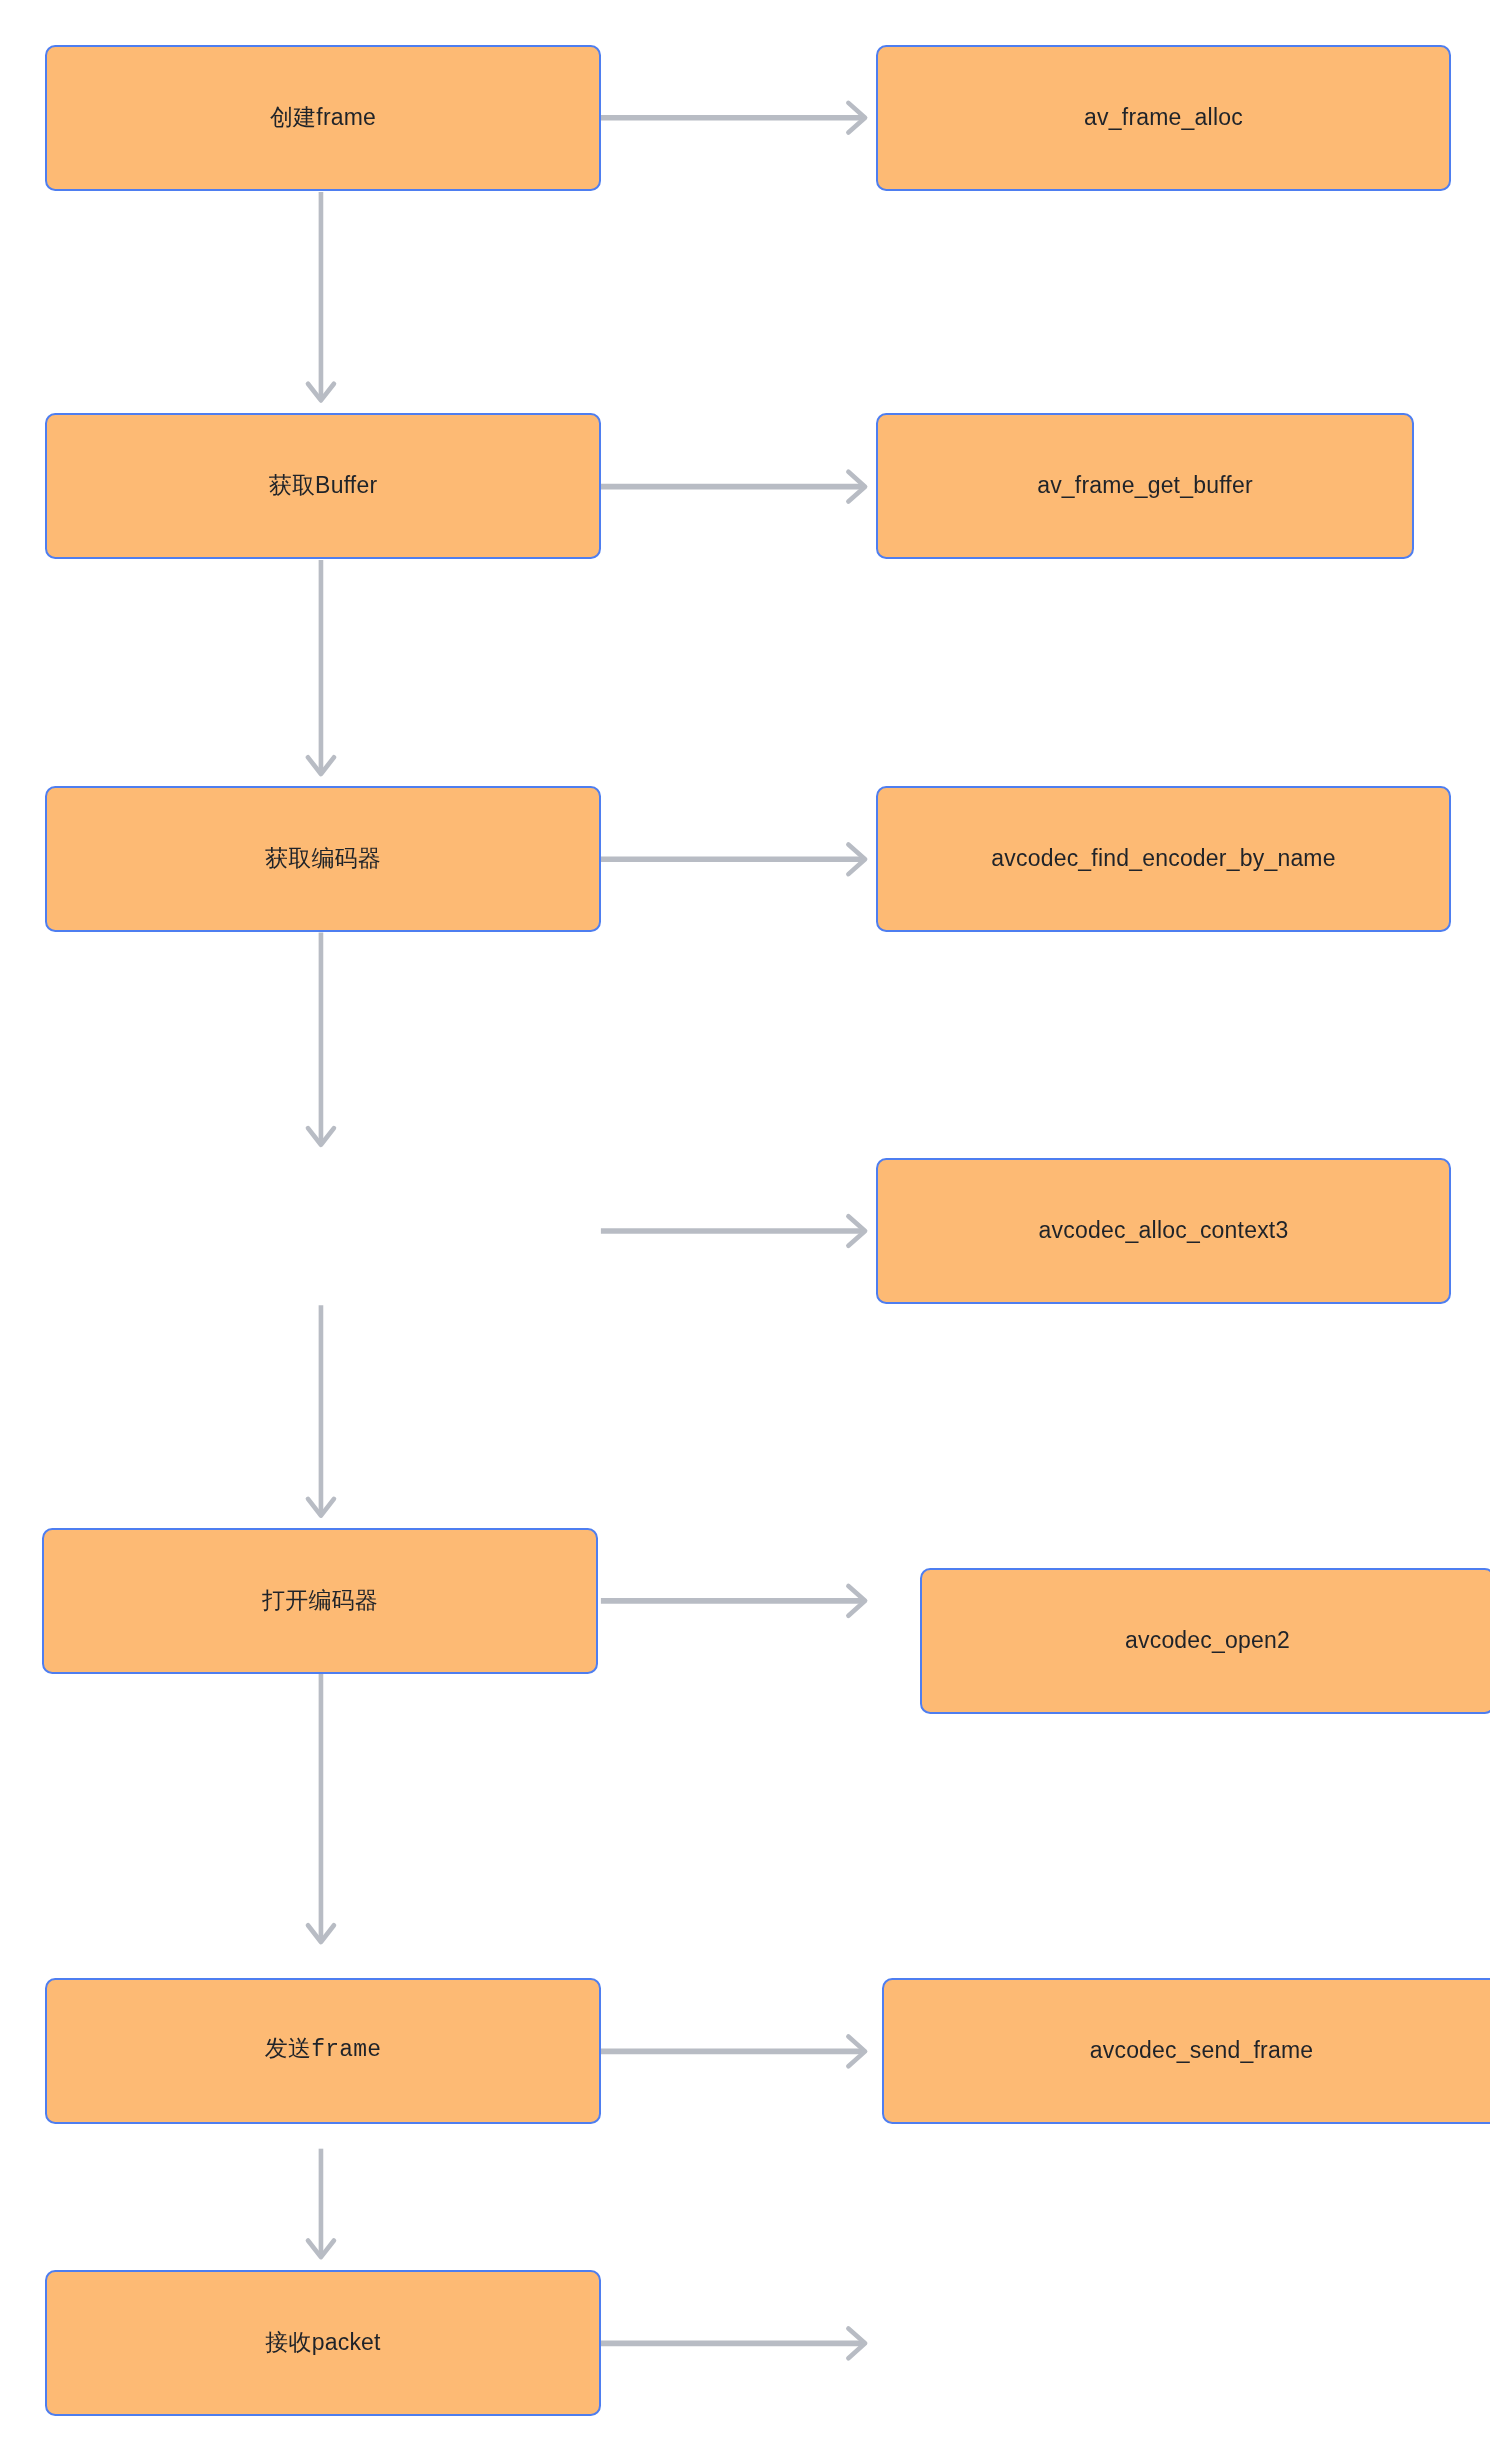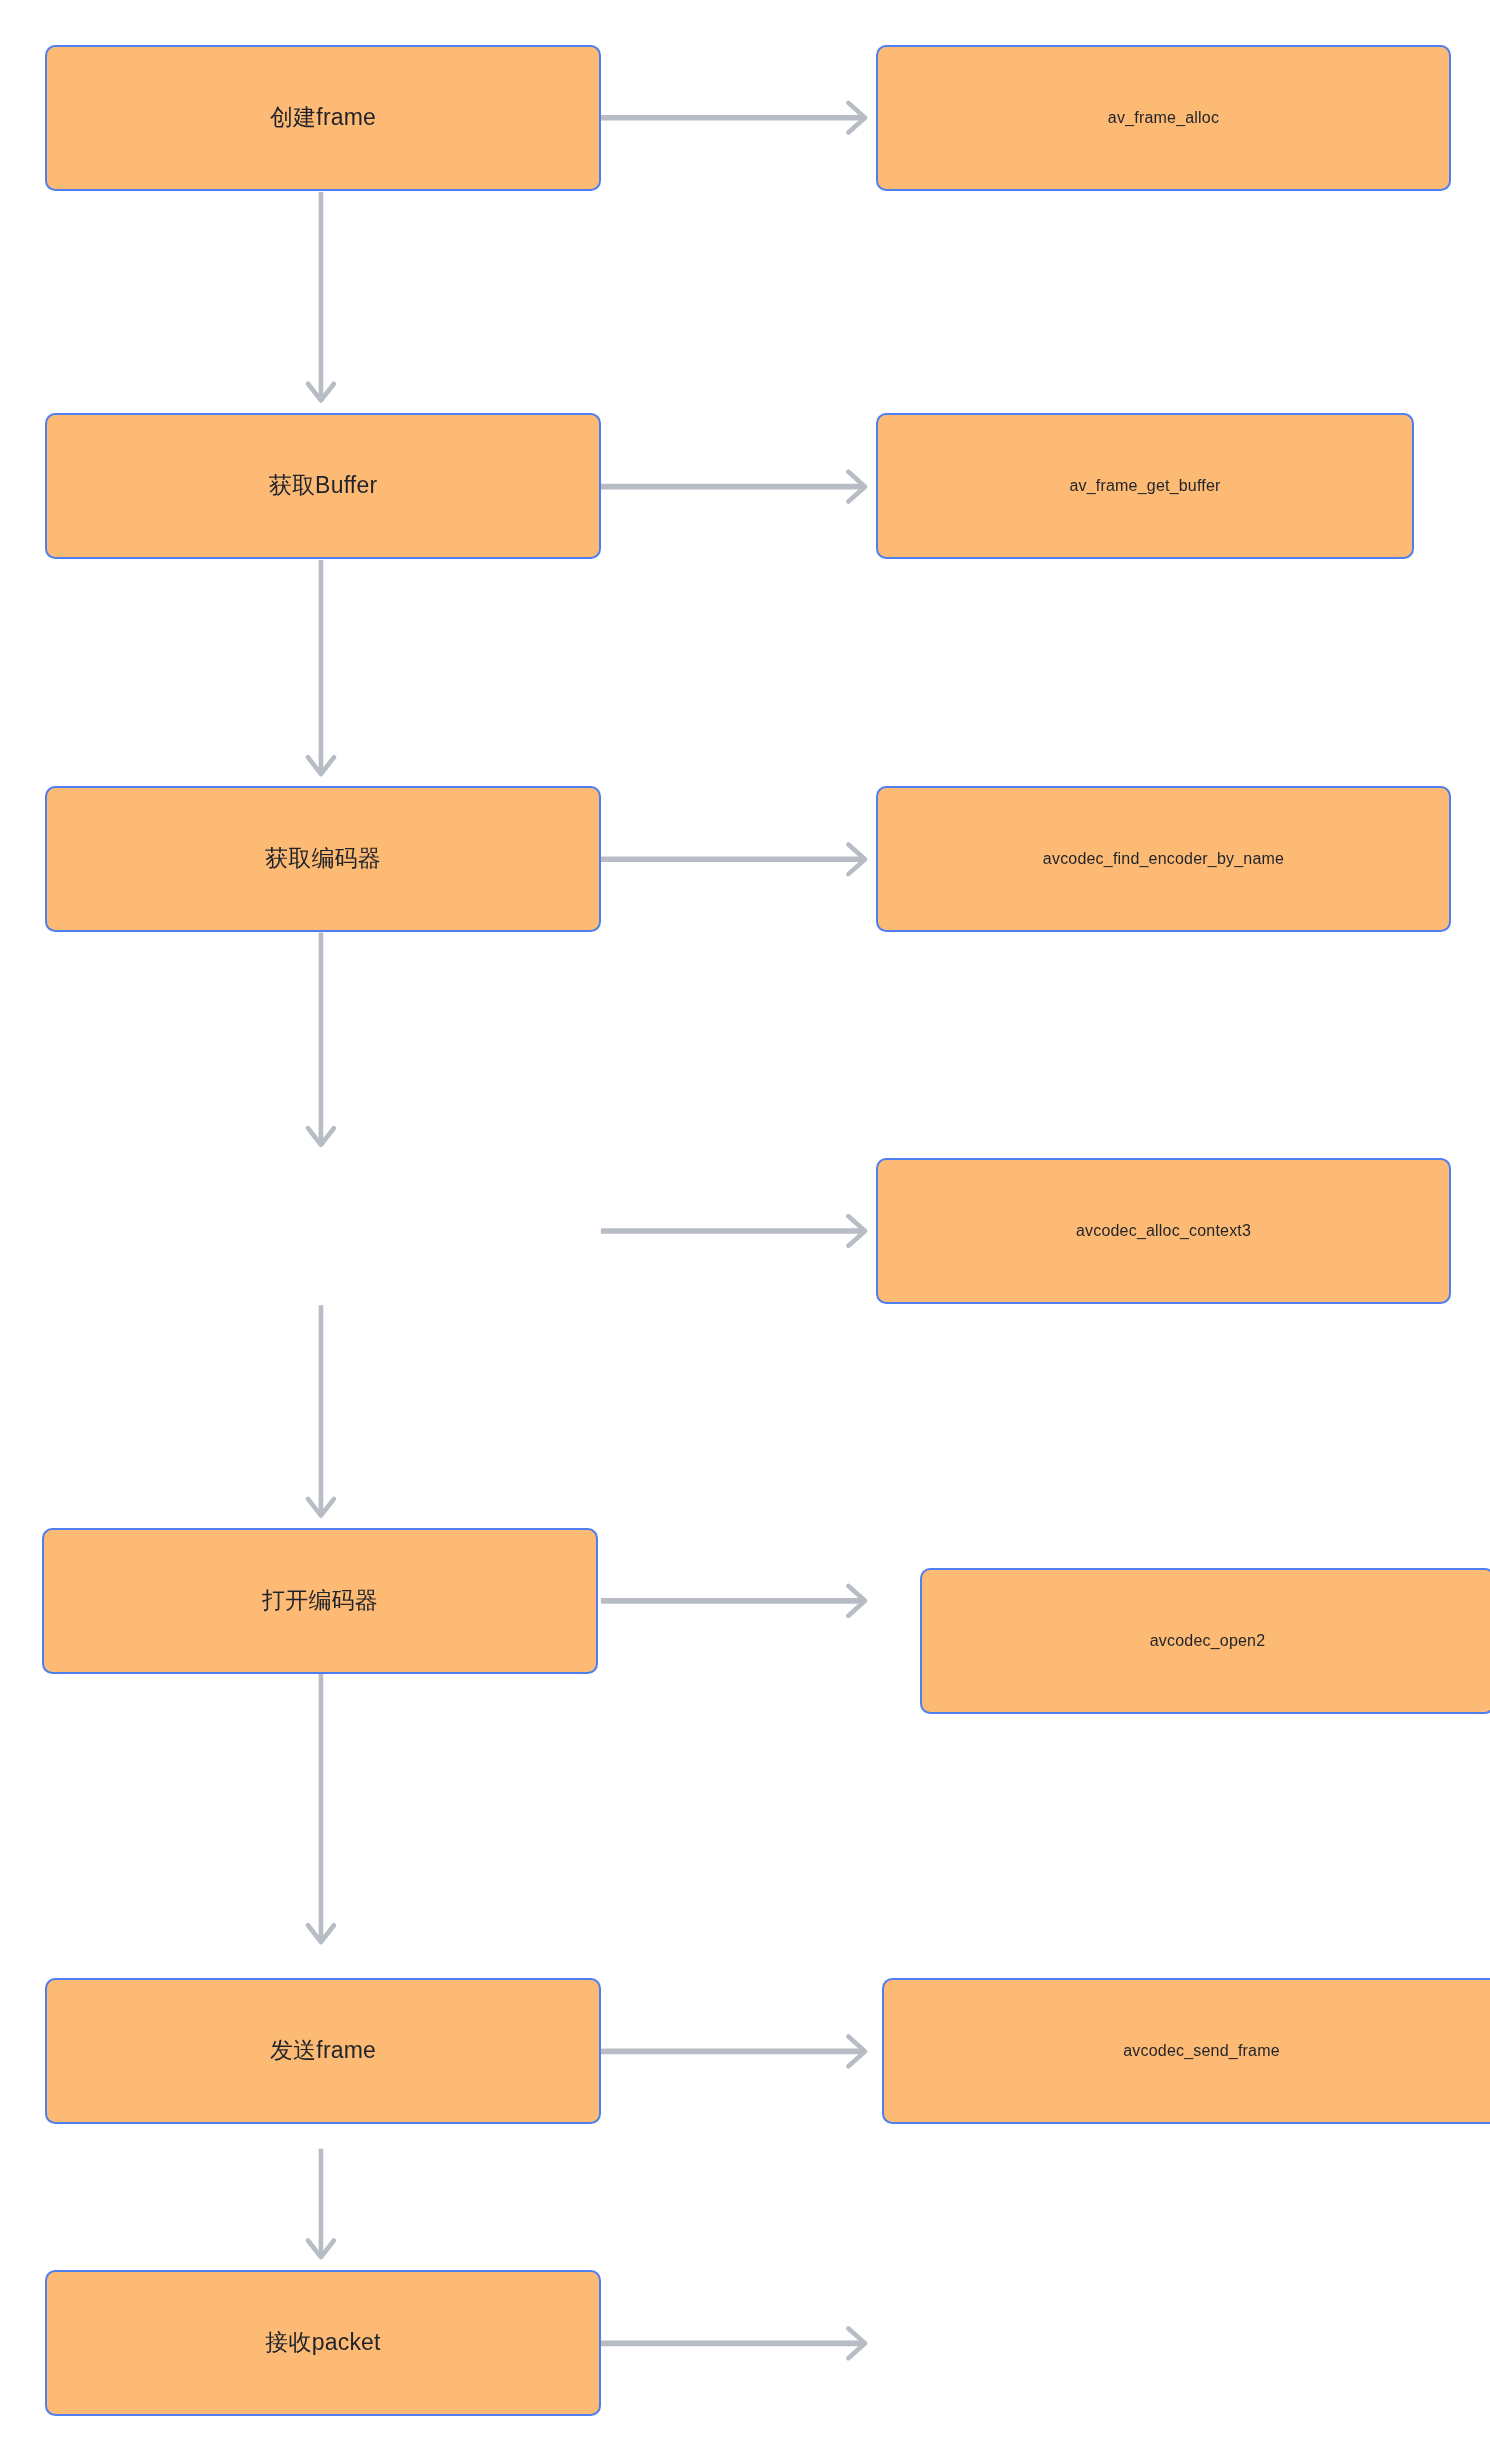--- a/index.html
+++ b/index.html
@@ -23,21 +23,21 @@
     align-items:center;
     justify-content:center;
     text-align:center;
     color:#1f2329;
     font-size:23px;
     line-height:1.35;
     letter-spacing:0.2px;
     padding:5.6px 13px;
   }
   .node .label{display:block;white-space:nowrap;}
-  .node-right{font-size:16px;}
+  .node-right{font-size:23px;}
 </style>
 </head>
 <body>
 
 <div id="canvas">
 
   <svg id="edges" viewBox="0 0 1608 2656" xmlns="http://www.w3.org/2000/svg">
     <g stroke="#b8bcc4" fill="none" stroke-width="5" stroke-linecap="butt">
 
       <line x1="346" y1="207" x2="346" y2="430"></line>
@@ -101,21 +101,21 @@
     <span class="label">avcodec_alloc_context3</span>
   </div>
 
   <div class="node node-left" style="left:42px;top:1528px;width:556px;height:146px;">
     <span class="label">打开编码器</span>
   </div>
   <div class="node node-right" style="left:920px;top:1528px;width:575px;height:146px;margin-top:40px;">
     <span class="label">avcodec_open2</span>
   </div>
 
-  <div class="node node-left" style="left:45px;top:1978px;width:556px;height:146px;">
+  <div class="node node-left" style="left:45px;top:1978px;width:556px;height:146px;font-family:Liberation Mono, monospace;">
     <span class="label">发送frame</span>
   </div>
   <div class="node node-right" style="left:836px;top:1978px;width:639px;height:146px;margin-left:46px;">
     <span class="label">avcodec_send_frame</span>
   </div>
 
   <div class="node node-left" style="left:45px;top:2270px;width:556px;height:146px;">
     <span class="label">接收packet</span>
   </div>
 

